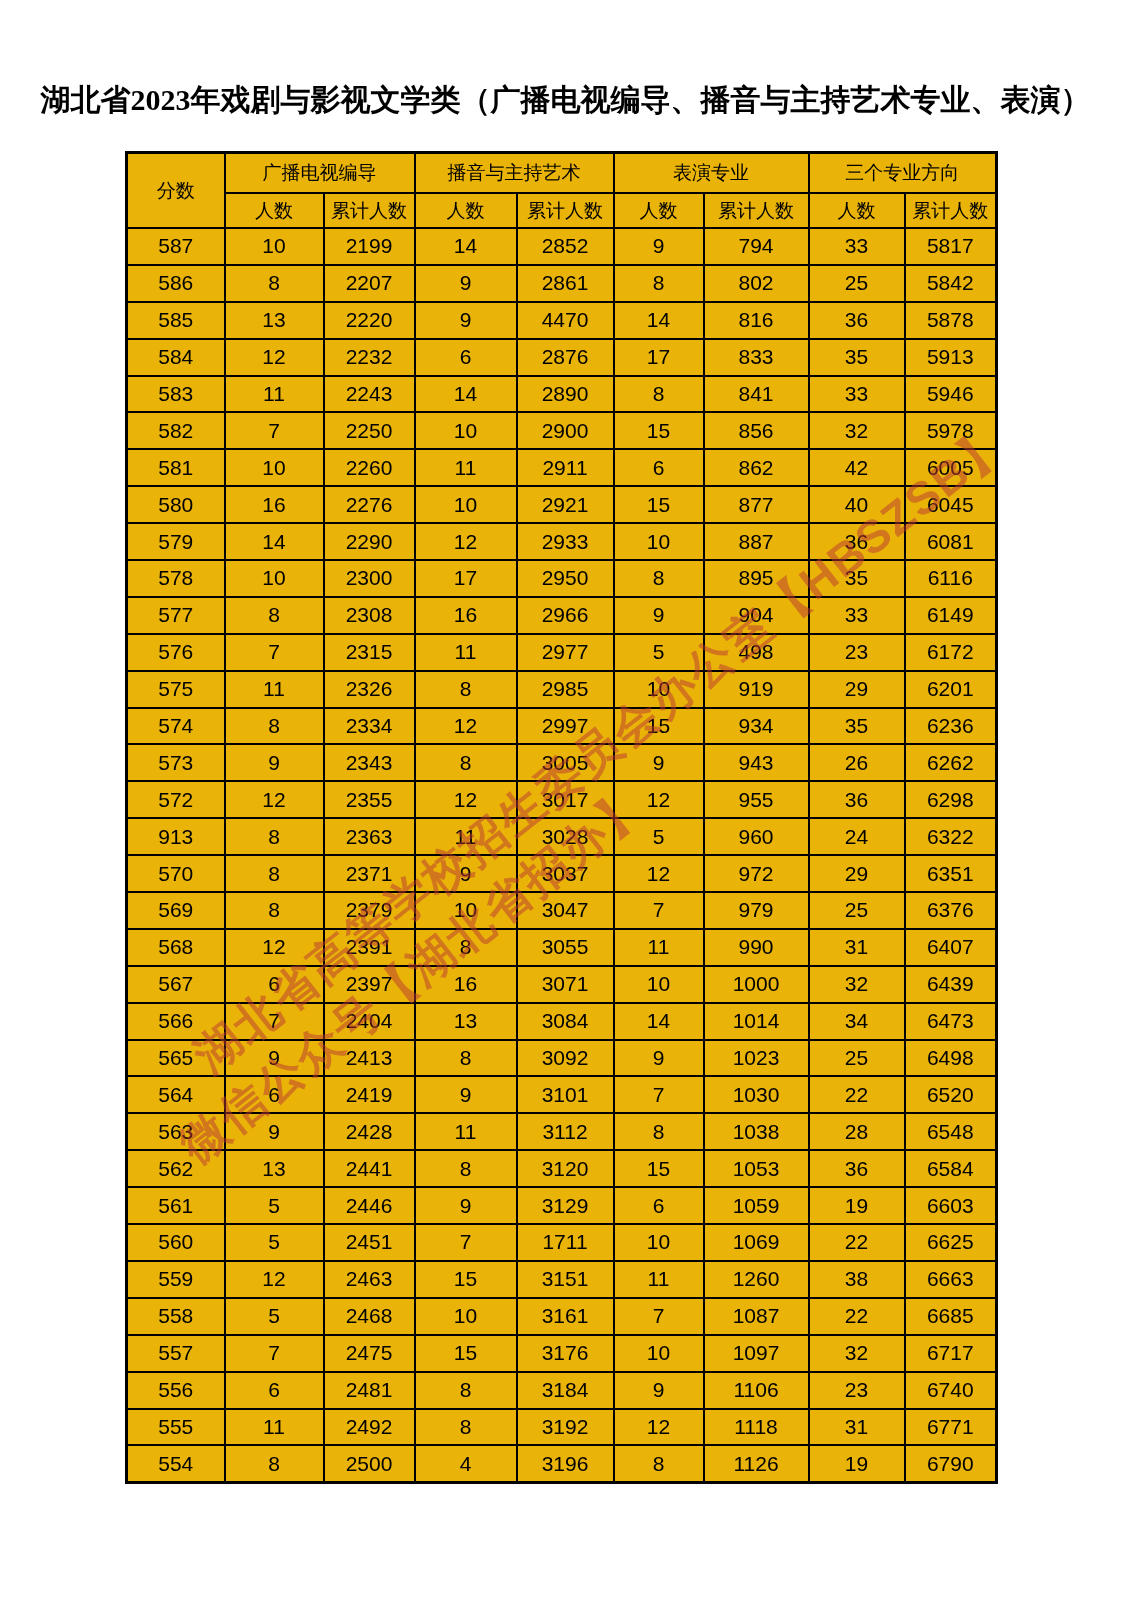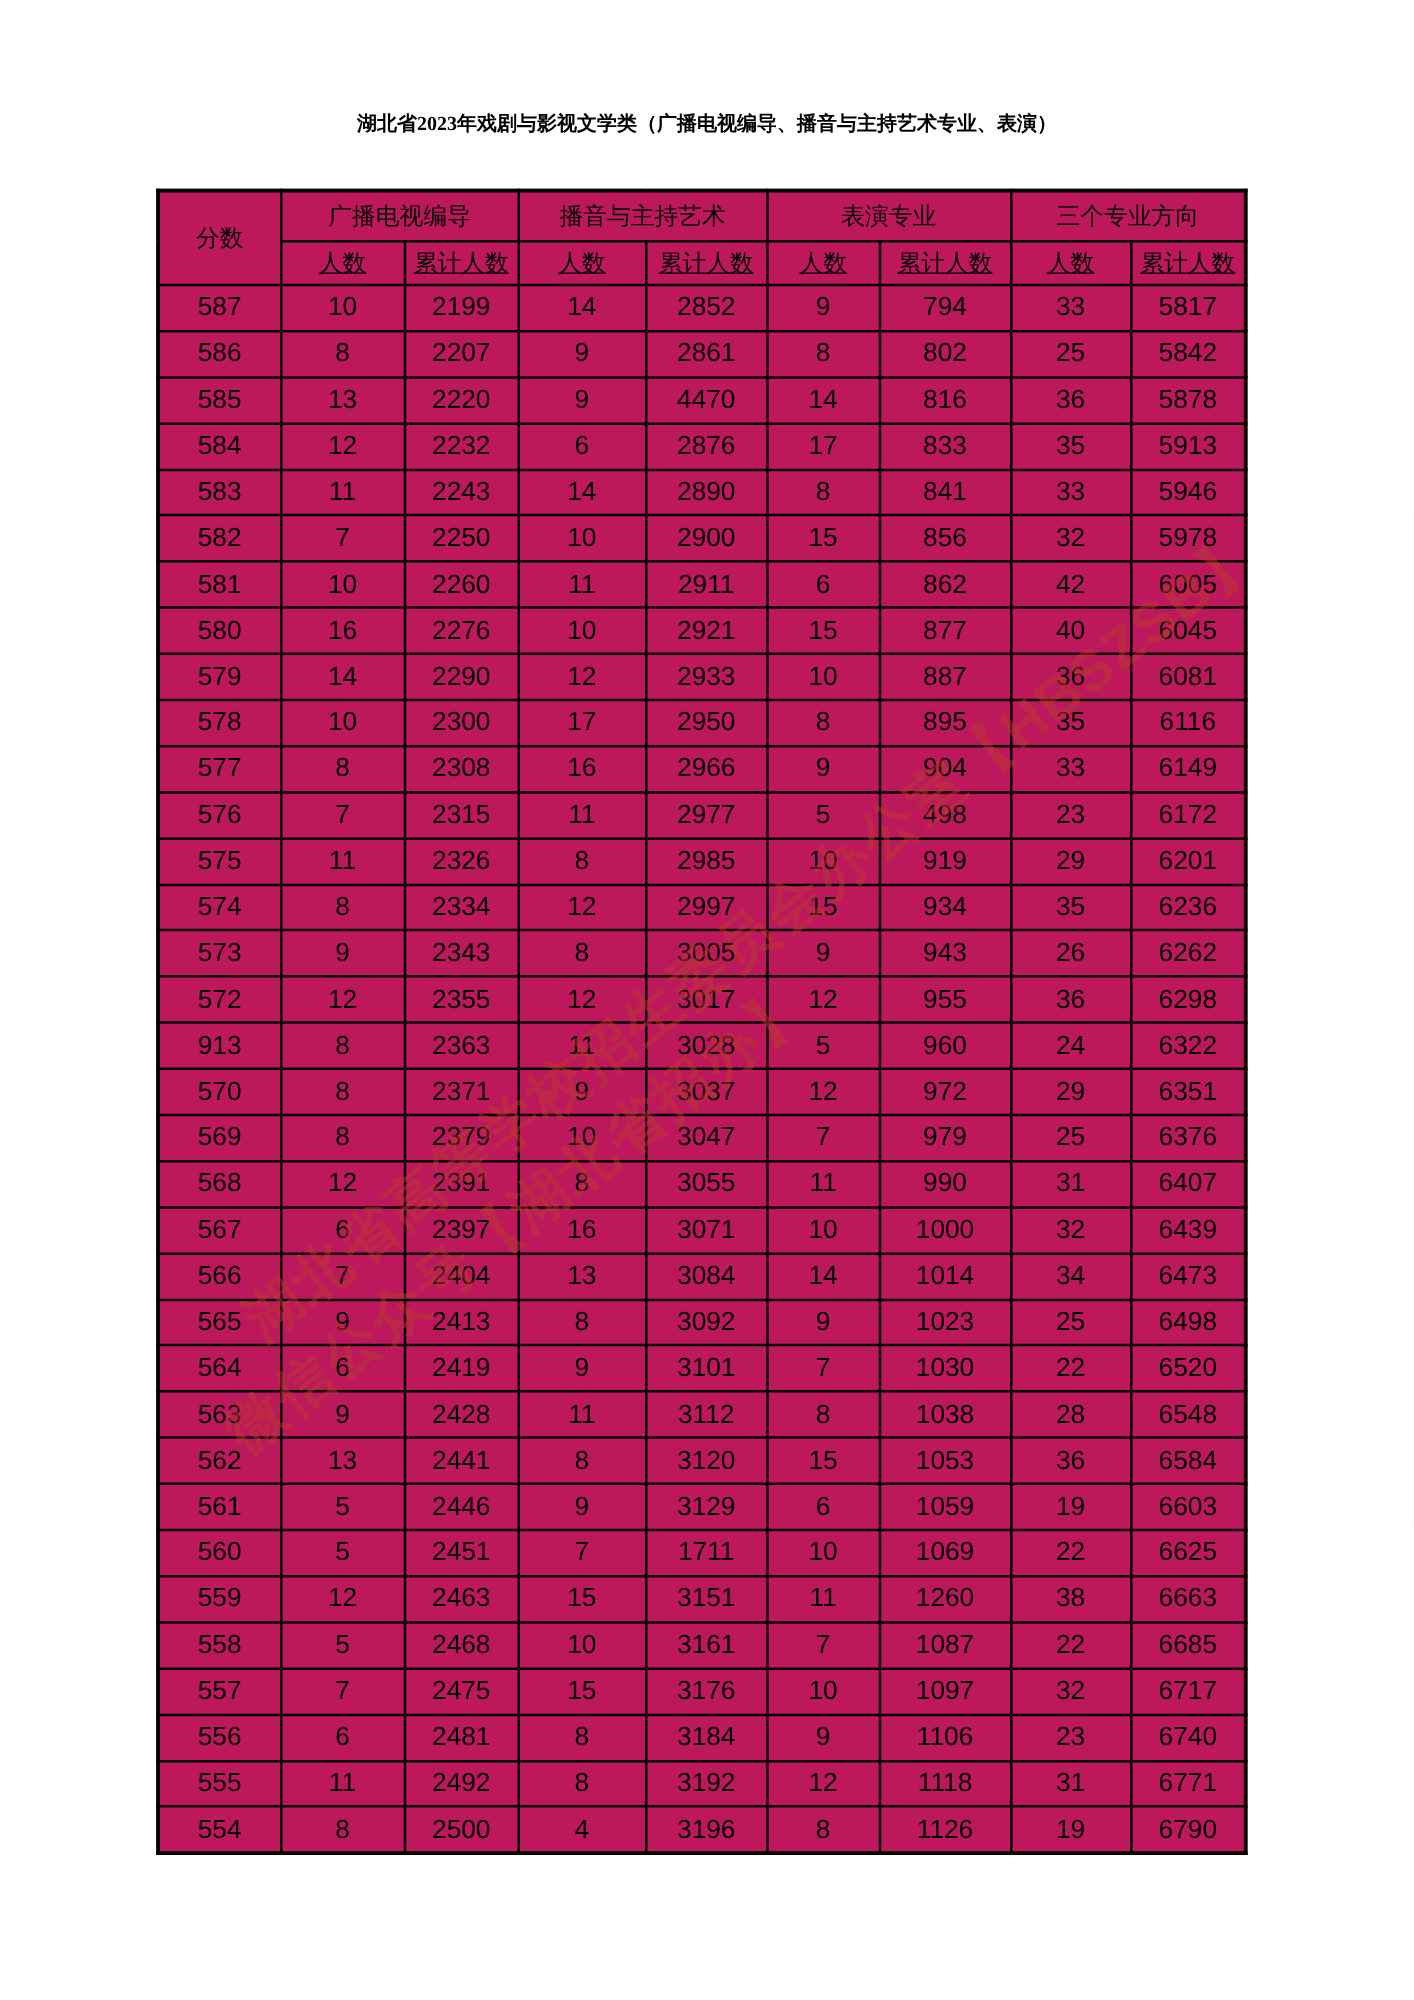--- a/index.html
+++ b/index.html
@@ -12,49 +12,49 @@
     font-family:"Liberation Serif", serif;
     color:#000;
   }
   .title{
     position:absolute;
     top:84px;
     left:0;
     width:100%;
     text-align:center;
     font-weight:bold;
-    font-size:16px;
+    font-size:30px;
     line-height:31px;
     letter-spacing:0px;
   }
   table.score-table{
     position:absolute;
     left:125px;
     top:151px;
     border-collapse:collapse;
     table-layout:fixed;
     border:3px solid #000;
-    background:#be185d;
+    background:#eab308;
     padding-left:10px;
   }
   table.score-table th,
   table.score-table td{
     border:2px solid #000;
     text-align:center;
     vertical-align:middle;
     padding:0;
     overflow:hidden;
   }
   table.score-table th{
     font-family:"Liberation Serif", serif;
     font-weight:normal;
     font-size:19px;
   }
   tr.group-row th{height:38px;}
-  tr.sub-row th{height:33px;text-decoration:underline;}
+  tr.sub-row th{height:33px;}
   table.score-table td{
     height:34.9px;
     font-family:"Liberation Sans", sans-serif;
     font-size:21px;
   }
   .watermark{
     position:absolute;
     transform-origin:0 0;
     transform:rotate(-38deg);
     font-family:"Liberation Sans", sans-serif;

